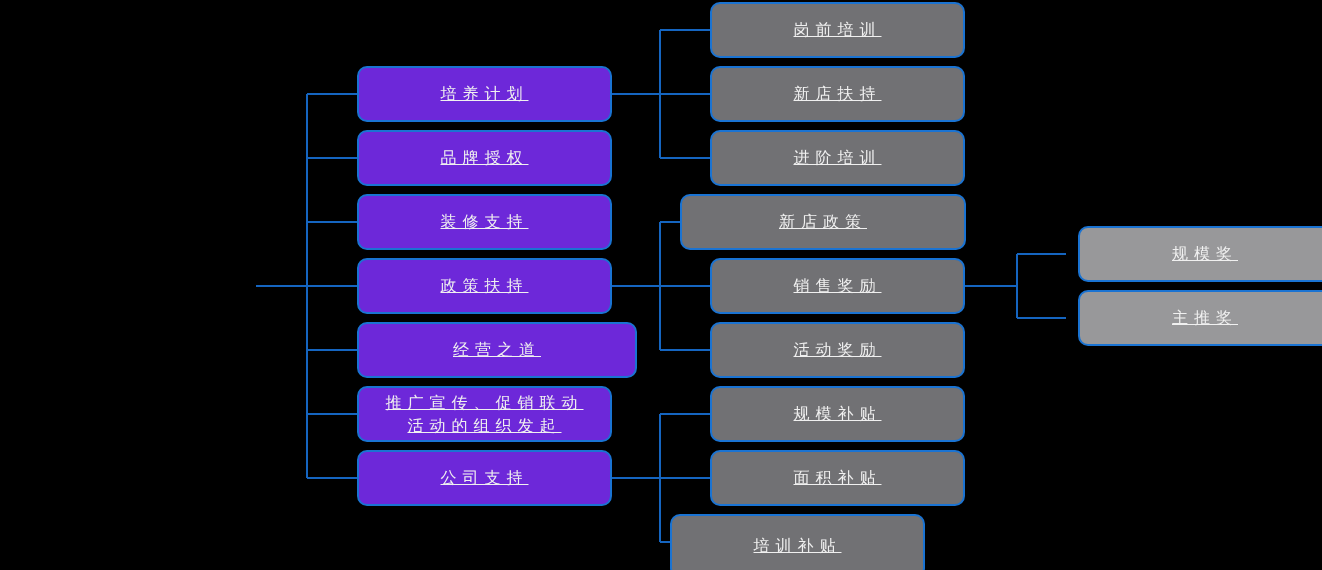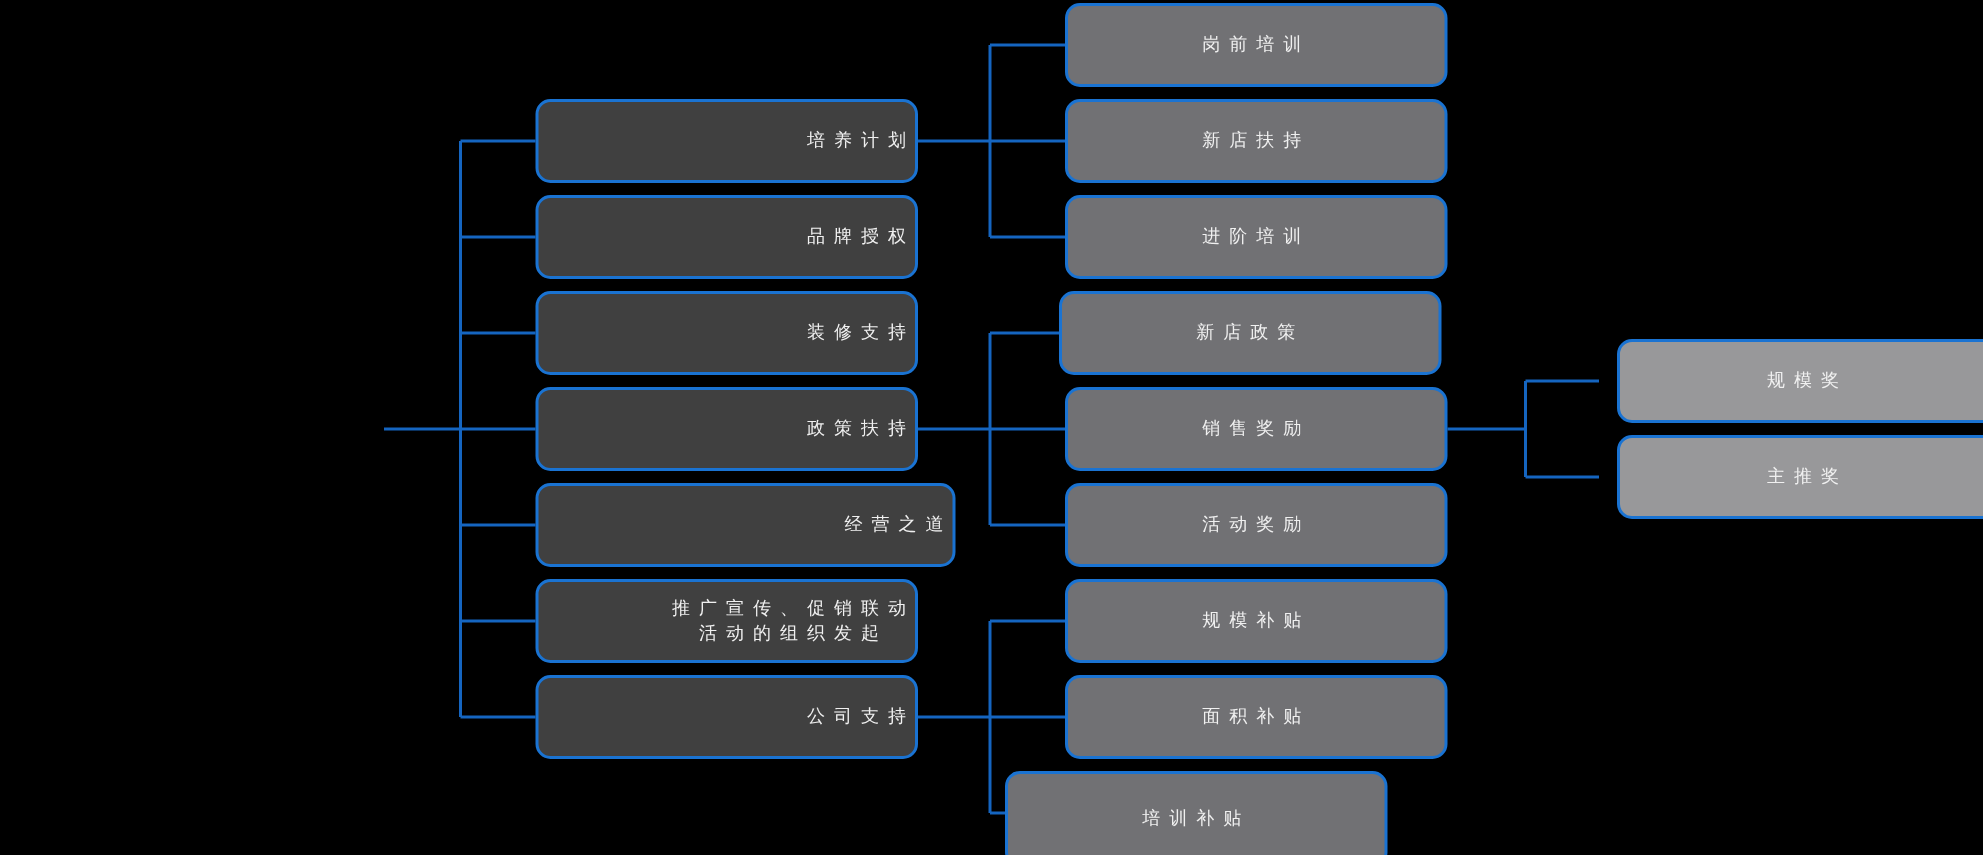--- a/index.html
+++ b/index.html
@@ -23,30 +23,31 @@
   }
   .node {
     position: absolute;
     box-sizing: border-box;
     border: 2.5px solid #1a73d2;
     border-radius: 10px;
     display: flex;
     align-items: center;
     justify-content: center;
     color: #f0f0f0;
-    font-size: 12px;
+    font-size: 16px;
     letter-spacing: 6px;
     line-height: 1.45;
     text-align: center;
     white-space: pre-line;
     cursor: default;
+    text-decoration: underline;
   }
   .node .label { display: block; }
   .root { background: #2b2b2b; }
-  .l2   { background: #404040; justify-content: flex-end; }
+  .l2   { background: #6d28d9; }
   .l3   { background: #717174; }
   .l4   { background: #98989a; margin-left: 12px; }
 </style>
 </head>
 <body>
 
 <div class="canvas">
 
   <svg class="connectors" viewBox="0 0 1322 570" xmlns="http://www.w3.org/2000/svg">
     <path fill="none" stroke="#1565c0" stroke-width="2" d="
@@ -96,21 +97,21 @@
   <div class="node l3" style="left:710px;top:2px;width:255px;height:56px">
     <span class="label">岗前培训</span>
   </div>
   <div class="node l3" style="left:710px;top:66px;width:255px;height:56px">
     <span class="label">新店扶持</span>
   </div>
   <div class="node l3" style="left:710px;top:130px;width:255px;height:56px">
     <span class="label">进阶培训</span>
   </div>
 
-  <div class="node l3" style="left:706px;top:194px;width:255px;height:56px">
+  <div class="node l3" style="left:680px;top:194px;width:286px;height:56px">
     <span class="label">新店政策</span>
   </div>
   <div class="node l3" style="left:710px;top:258px;width:255px;height:56px">
     <span class="label">销售奖励</span>
   </div>
   <div class="node l3" style="left:710px;top:322px;width:255px;height:56px">
     <span class="label">活动奖励</span>
   </div>
 
   <div class="node l3" style="left:710px;top:450px;width:255px;height:56px">

